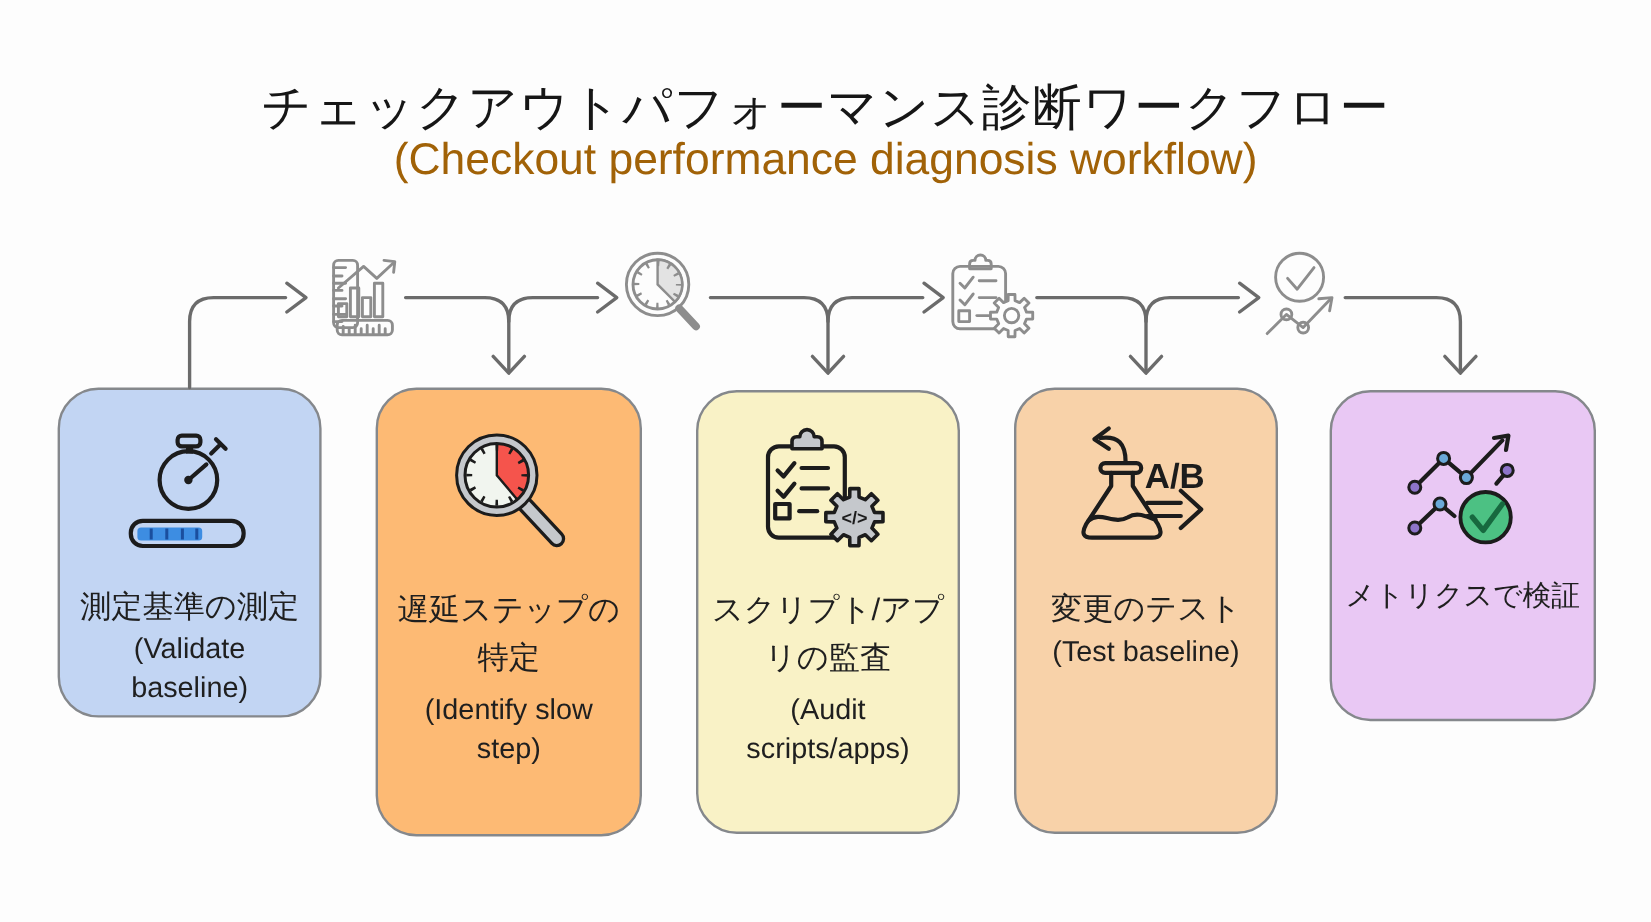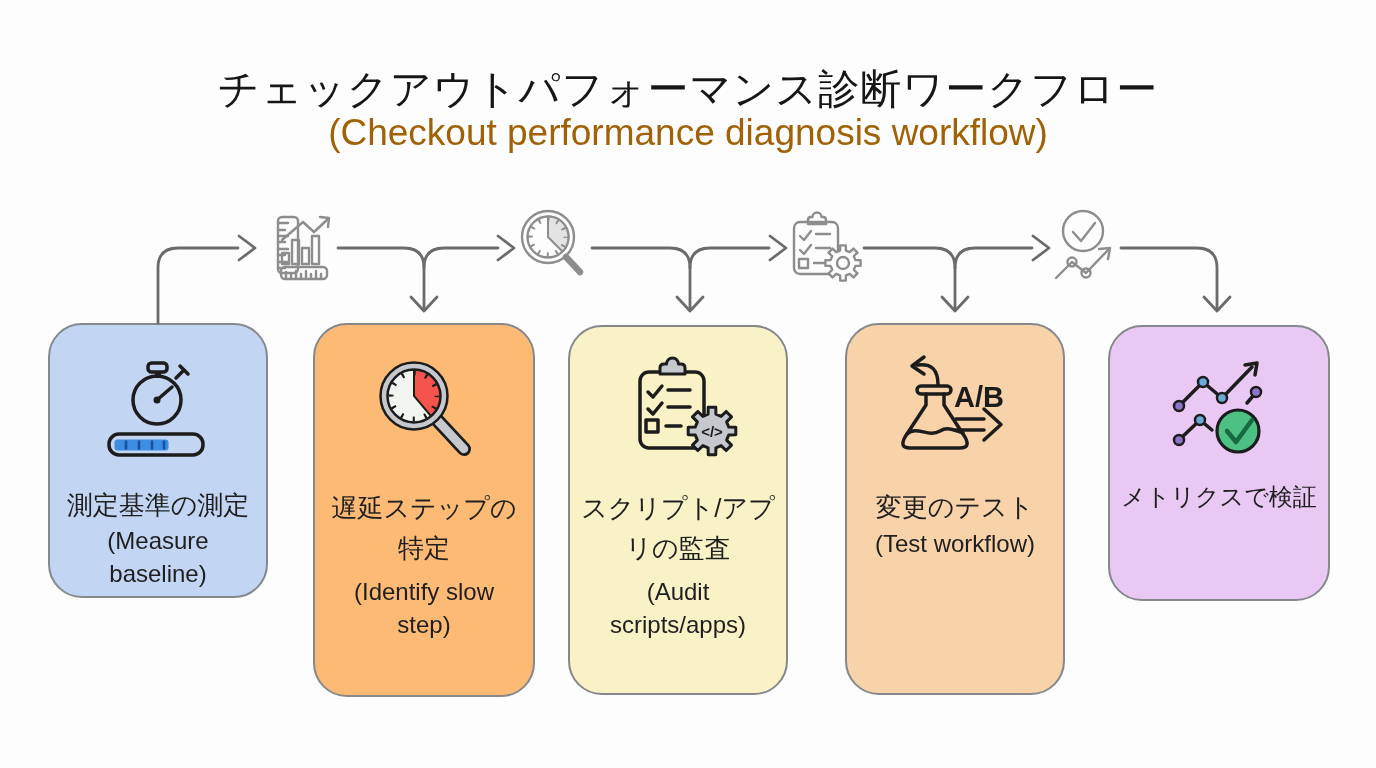--- a/index.html
+++ b/index.html
@@ -5,21 +5,21 @@
   html,body{margin:0;padding:0;background:#fdfdfd;}
   .stage{position:relative;width:1376px;height:768px;background:#fdfdfd;overflow:hidden;
          font-family:"Liberation Sans","DejaVu Sans",sans-serif;color:#1c1c1c;}
   .title-jp{position:absolute;top:62px;left:0;right:0;text-align:center;
             font-size:41px;font-weight:500;letter-spacing:1px;color:#161616;}
   .title-en{position:absolute;top:112px;left:0;right:0;text-align:center;
             font-size:37px;font-weight:500;color:#a16207;}
   .box{position:absolute;border:2.5px solid #85888c;border-radius:34px;box-sizing:border-box;z-index:1;padding-left:41px;}
   .b1{left:48px;top:323px;width:220px;height:275px;}
   .b2{left:313px;top:323px;width:222px;height:374px;}
-  .b3{left:568px;top:325px;width:220px;height:370px;text-decoration:underline;}
+  .b3{left:580px;top:325px;width:220px;height:370px;text-decoration:underline;}
   .b4{left:845px;top:323px;width:220px;height:372px;}
   .b5{left:1108px;top:325px;width:222px;height:276px;}
   .box .jp{position:absolute;left:0;right:0;text-align:center;font-size:26px;line-height:40px;
            font-weight:500;color:#1f1f1f;}
   .box .en{position:absolute;left:0;right:0;text-align:center;font-size:24px;line-height:33px;
            font-weight:500;color:#1f1f1f;}
   .b1 .jp{top:160px}.b1 .en{top:199px}
   .b2 .jp{top:163px}.b2 .en{top:250px}
   .b3 .jp{top:161px}.b3 .en{top:248px}
   .b4 .jp{top:162px}.b4 .en{top:202px}
@@ -36,21 +36,21 @@
 <div class="stage">
 
   <div class="title-jp">チェックアウトパフォーマンス診断ワークフロー</div>
   <div class="title-en">(Checkout performance diagnosis workflow)</div>
 
   <div class="box b1" style="background-color: rgb(194, 213, 243);">
     <div class="jp">
       <span class="line">測定基準の測定</span>
     </div>
     <div class="en">
-      <span class="line">(Measure</span>
+      <span class="line">(Validate</span>
       <span class="line">baseline)</span>
     </div>
   </div>
 
   <div class="box b2" style="background-color: #fdba74;">
     <div class="jp">
       <span class="line">遅延ステップの</span>
       <span class="line">特定</span>
     </div>
     <div class="en">
@@ -68,21 +68,21 @@
       <span class="line">(Audit</span>
       <span class="line">scripts/apps)</span>
     </div>
   </div>
 
   <div class="box b4" style="background-color: rgb(248, 210, 169);">
     <div class="jp">
       <span class="line">変更のテスト</span>
     </div>
     <div class="en">
-      <span class="line">(Test workflow)</span>
+      <span class="line">(Test baseline)</span>
     </div>
   </div>
 
   <div class="box b5" style="background-color: rgb(233, 200, 244);">
     <div class="jp">
       <span class="line">メトリクスで検証</span>
     </div>
   </div>
 
   <svg class="overlay" width="1376" height="768" viewBox="0 0 1376 768">

